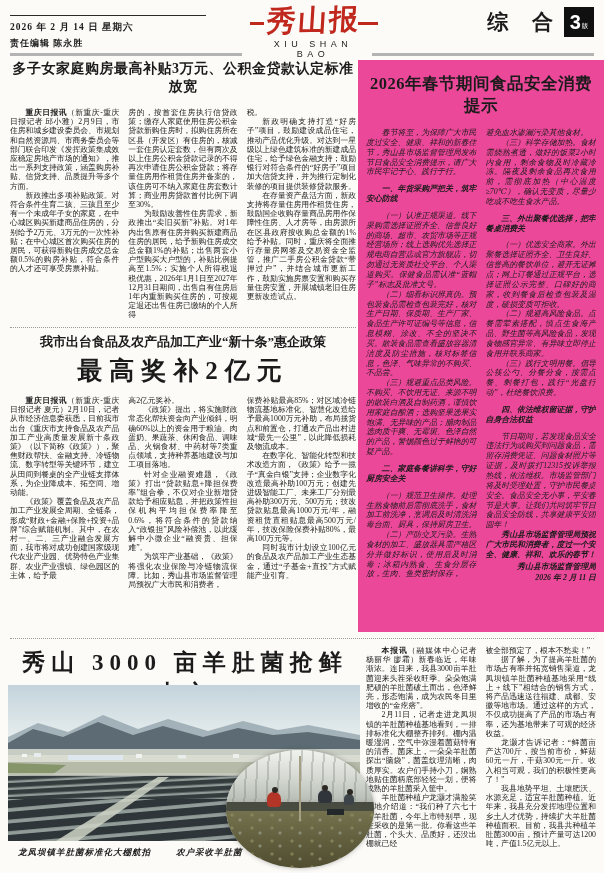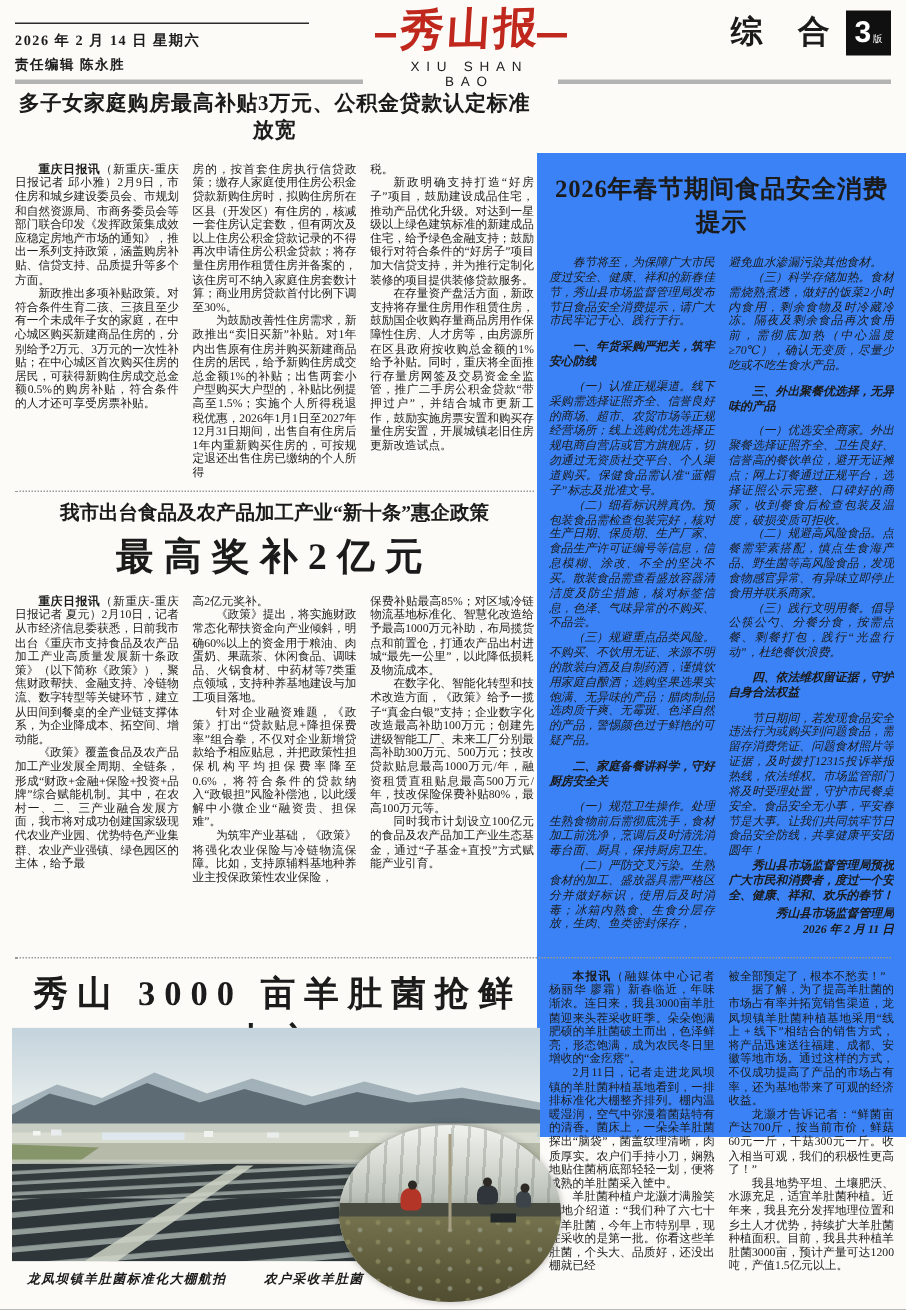--- a/index.html
+++ b/index.html
@@ -41,22 +41,22 @@
   
   .left-col { position:absolute; left:10px; top:60px; width:346px; }
   .a1-h { font-size:33px; font-weight:bold; text-align:center; letter-spacing:3px; margin:4px 0 8px; line-height:1.1; }
   .a1-sub { font-size:14px; font-weight:bold; text-align:center; letter-spacing:0.5px; margin:0 0 12px; }
   .a1-body { height:212px; }
   .a2-kicker { font-size:13px; font-weight:bold; text-align:center; margin:4px 0 3px; }
   .a2-h { font-size:25px; font-weight:bold; text-align:center; letter-spacing:7px; margin:1px 0 9px; }
   .a2-body { height:204px; }
 
   
-  .notice { position:absolute; left:358px; top:60px; width:246px; height:656px;
-            background:#3b82f6; box-sizing:border-box; padding:4px 8px 6px;margin-top:42px; }
+  .notice { position:absolute; left:358px; top:60px; width:246px; height:572px;
+            background:#ec4899; box-sizing:border-box; padding:4px 8px 6px; }
   .notice-h { font-size:16.5px; font-weight:bold; text-align:center; letter-spacing:0.5px; margin:9px 0 11px; }
   .notice .jp { font-size:7.9px; line-height:9.85px; font-style:italic; }
   .notice-head { font-weight:bold; margin:7px 0 7px; }
   .notice .bold { font-weight:bold; }
   .notice .sign { text-align:right; text-indent:0; font-weight:bold; margin-top:2px; }
 
   
   .rule-mid { position:absolute; left:10px; top:638px; width:584px; border-top:1.5px dotted #9a9a9a; }
 
   
@@ -144,21 +144,21 @@
       <div class="a2-h">最高奖补2亿元</div>
       <div class="cols3 a2-body">
         <div>
           <p class="jp"><b class="byline">重庆日报讯</b><span>（新重庆-重庆日报记者 夏元）2月10日，记者从市经济信息委获悉，日前我市出台《重庆市支持食品及农产品加工产业高质量发展新十条政策》（以下简称《政策》），聚焦财政帮扶、金融支持、冷链物流、数字转型等关键环节，建立从田间到餐桌的全产业链支撑体系，为企业降成本、拓空间、增动能。</span></p>
           <p class="jp">《政策》覆盖食品及农产品加工产业发展全周期、全链条，形成“财政+金融+保险+投资+品牌”综合赋能机制。其中，在农村一、二、三产业融合发展方面，我市将对成功创建国家级现代农业产业园、优势特色产业集群、农业产业强镇、绿色园区的主体，给予最</p>
         </div>
         <div>
           <p class="jp noindent">高2亿元奖补。</p>
           <p class="jp">《政策》提出，将实施财政常态化帮扶资金向产业倾斜，明确60%以上的资金用于粮油、肉蛋奶、果蔬茶、休闲食品、调味品、火锅食材、中药材等7类重点领域，支持种养基地建设与加工项目落地。</p>
           <p class="jp">针对企业融资难题，《政策》打出“贷款贴息+降担保费率”组合拳，不仅对企业新增贷款给予相应贴息，并把政策性担保机构平均担保费率降至0.6%，将符合条件的贷款纳入“政银担”风险补偿池，以此缓解中小微企业“融资贵、担保难”。</p>
-          <p class="jp">为筑牢产业基础，《政策》将强化农业保险与冷链物流保障。比如，支持原辅料基地种养业主投保政策性农业保险，</p>
+          <p class="jp">为筑牢产业基础，《政策》将强化农业保险与冷链物流保障。比如，秀山县市场监督管理局预祝广大市民和消费者，</p>
         </div>
         <div>
           <p class="jp noindent">保费补贴最高85%；对区域冷链物流基地标准化、智慧化改造给予最高1000万元补助，布局揽货点和前置仓，打通农产品出村进城“最先一公里”，以此降低损耗及物流成本。</p>
           <p class="jp">在数字化、智能化转型和技术改造方面，《政策》给予一揽子“真金白银”支持；企业数字化改造最高补助100万元；创建先进级智能工厂、未来工厂分别最高补助300万元、500万元；技改贷款贴息最高1000万元/年，融资租赁直租贴息最高500万元/年，技改保险保费补贴80%，最高100万元等。</p>
           <p class="jp">同时我市计划设立100亿元的食品及农产品加工产业生态基金，通过“子基金+直投”方式赋能产业引育。</p>
         </div>
       </div>
     </div>
   </div>
 
@@ -171,21 +171,21 @@
         <p class="jp">（一）认准正规渠道。线下采购需选择证照齐全、信誉良好的商场、超市、农贸市场等正规经营场所；线上选购优先选择正规电商自营店或官方旗舰店，切勿通过无资质社交平台、个人渠道购买。保健食品需认准“蓝帽子”标志及批准文号。</p>
         <p class="jp">（二）细看标识辨真伪。预包装食品需检查包装完好，核对生产日期、保质期、生产厂家、食品生产许可证编号等信息，信息模糊、涂改、不全的坚决不买。散装食品需查看盛放容器清洁度及防尘措施，核对标签信息，色泽、气味异常的不购买、不品尝。</p>
         <p class="jp">（三）规避重点品类风险。不购买、不饮用无证、来源不明的散装白酒及自制药酒，谨慎饮用家庭自酿酒；选购坚果选果实饱满、无异味的产品；腊肉制品选肉质干爽、无霉斑、色泽自然的产品，警惕颜色过于鲜艳的可疑产品。</p>
         <p class="jp notice-head">二、家庭备餐讲科学，守好厨房安全关</p>
         <p class="jp">（一）规范卫生操作。处理生熟食物前后需彻底洗手，食材加工前洗净，烹调后及时清洗消毒台面、厨具，保持厨房卫生。</p>
         <p class="jp">（二）严防交叉污染。生熟食材的加工、盛放器具需严格区分并做好标识，使用后及时消毒；冰箱内熟食、生食分层存放，生肉、鱼类密封保存，</p>
       </div>
       <div>
         <p class="jp noindent">避免血水渗漏污染其他食材。</p>
         <p class="jp">（三）科学存储加热。食材需烧熟煮透，做好的饭菜2小时内食用，剩余食物及时冷藏冷冻。隔夜及剩余食品再次食用前，需彻底加热（中心温度≥70℃），确认无变质，尽量少吃或不吃生食水产品。</p>
-        <p class="jp notice-head">三、外出聚餐优选择，无异味的产品</p>
+        <p class="jp notice-head">三、外出聚餐优选择，把牢餐桌消费关</p>
         <p class="jp">（一）优选安全商家。外出聚餐选择证照齐全、卫生良好、信誉高的餐饮单位，避开无证摊点；网上订餐通过正规平台，选择证照公示完整、口碑好的商家，收到餐食后检查包装及温度，破损变质可拒收。</p>
         <p class="jp">（二）规避高风险食品。点餐需荤素搭配，慎点生食海产品、野生菌等高风险食品，发现食物感官异常、有异味立即停止食用并联系商家。</p>
         <p class="jp">（三）践行文明用餐。倡导公筷公勺、分餐分食，按需点餐、剩餐打包，践行“光盘行动”，杜绝餐饮浪费。</p>
         <p class="jp notice-head">四、依法维权留证据，守护自身合法权益</p>
         <p class="jp">节日期间，若发现食品安全违法行为或购买到问题食品，需留存消费凭证、问题食材照片等证据，及时拨打12315投诉举报热线，依法维权。市场监管部门将及时受理处置，守护市民餐桌安全。食品安全无小事，平安春节是大事。让我们共同筑牢节日食品安全防线，共享健康平安团圆年！</p>
         <p class="jp bold">秀山县市场监督管理局预祝广大市民和消费者，度过一个安全、健康、祥和、欢乐的春节！</p>
         <p class="jp sign">秀山县市场监督管理局</p>
         <p class="jp sign">2026 年 2 月 11 日</p>
       </div>
     </div>

